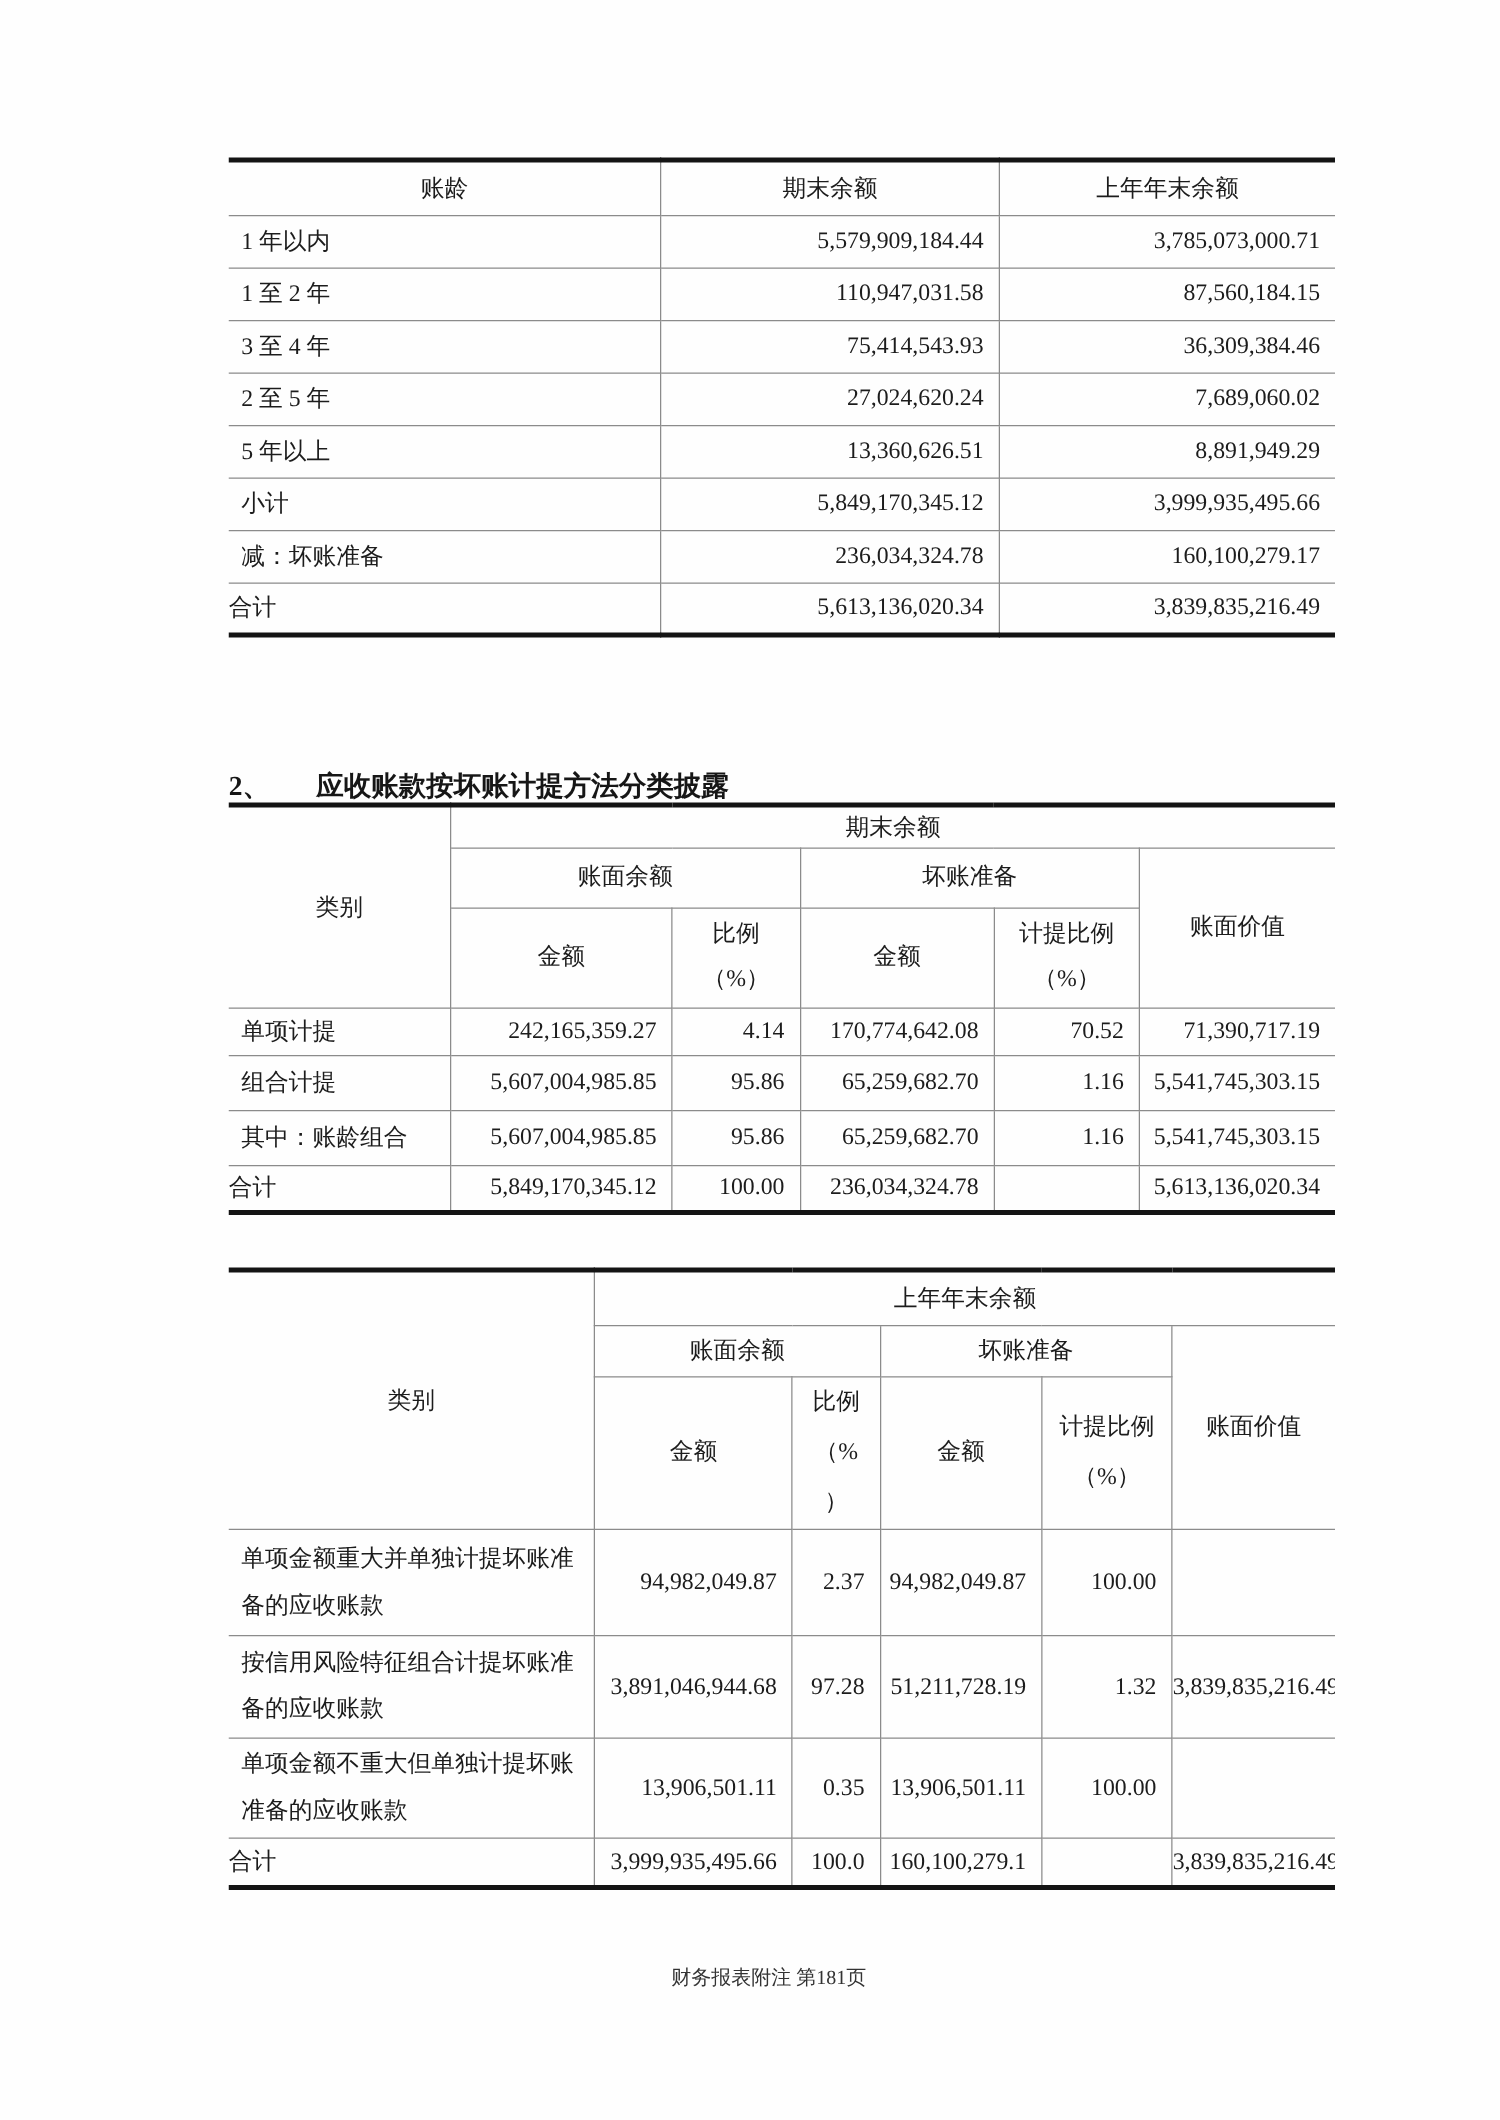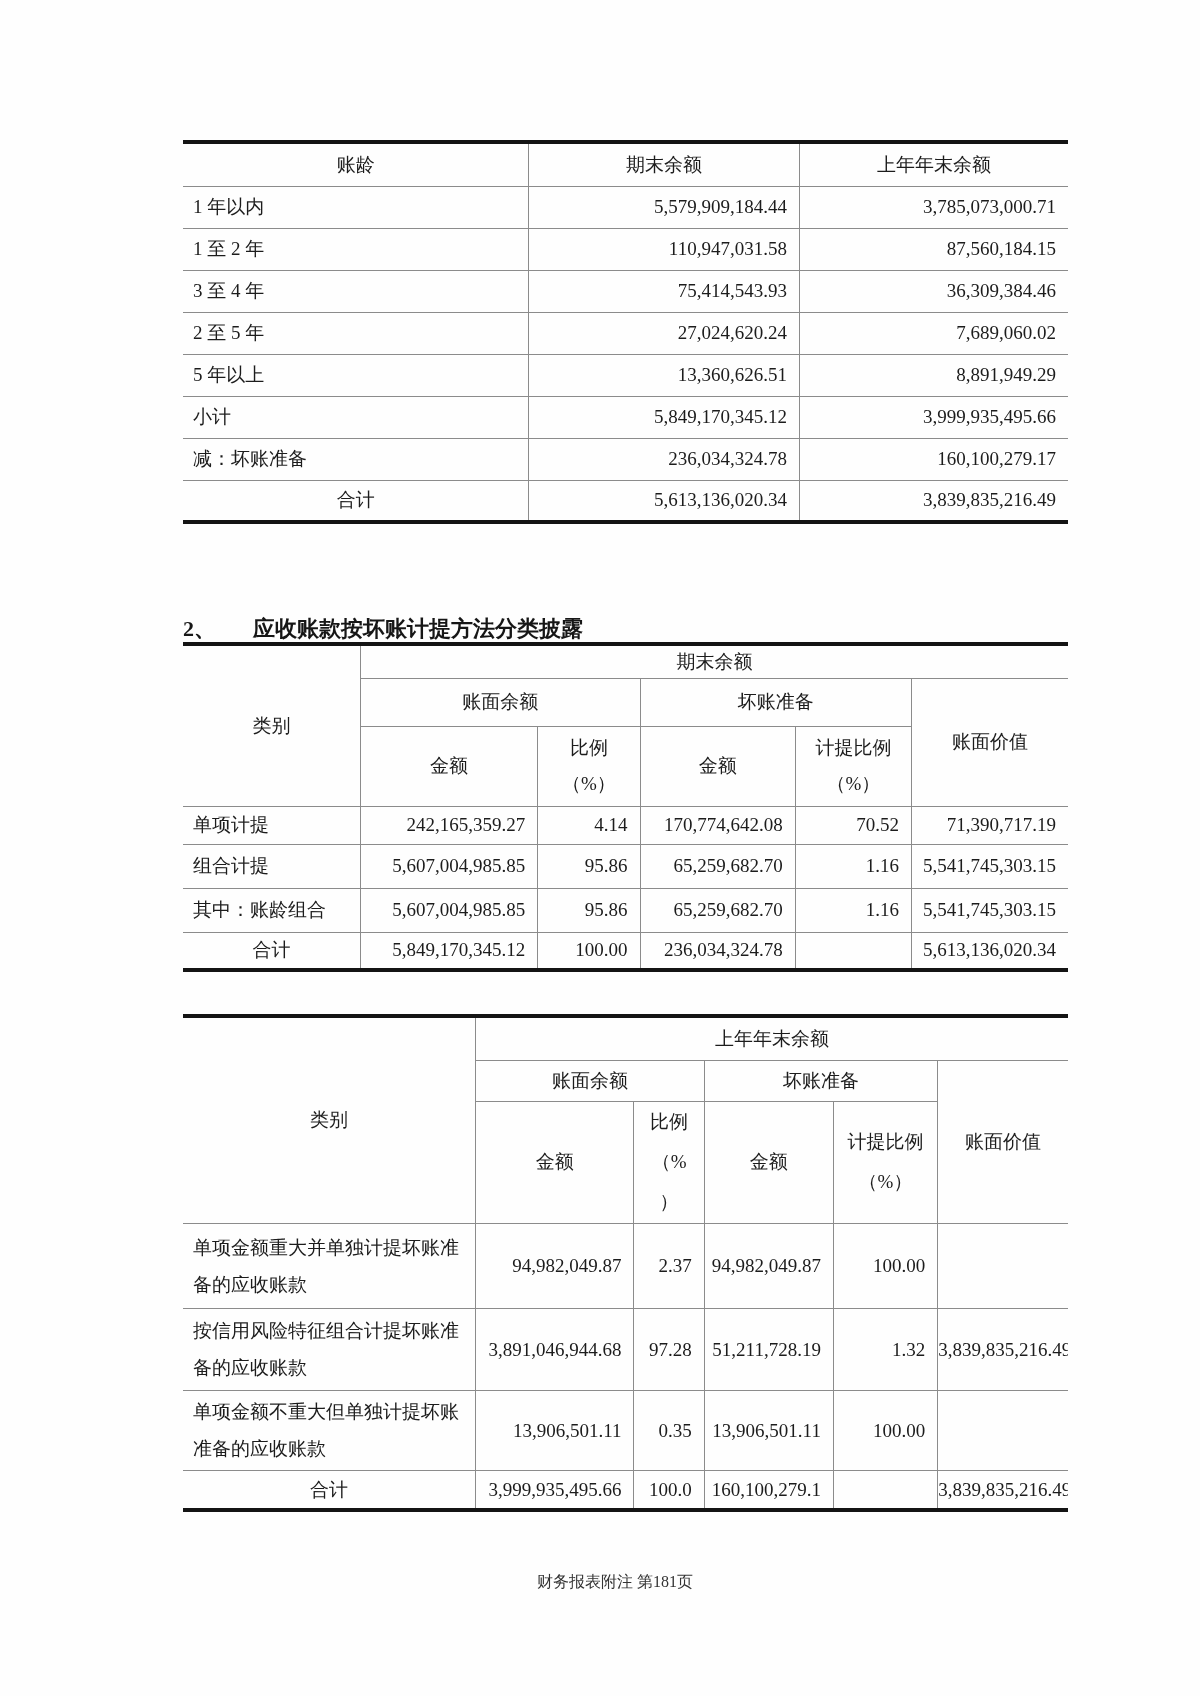--- a/index.html
+++ b/index.html
@@ -26,25 +26,25 @@
     border: 1px solid #8b8b8b;
     font-weight: normal;
     vertical-align: middle;
     overflow: hidden;
   }
   .doc-table tr > *:first-child { border-left: none; }
   .doc-table tr > *:last-child  { border-right: none; }
   .doc-table th { text-align: center; }
   .lbl { text-align: left; padding-left: 10px; padding-right: 8px; }
   .num { text-align: right; padding-right: 12px; }
-  .ctr { text-align: center; }
+  .ctr { text-align: left; }
   .pre { white-space: pre-line; margin-top: 25px; }
 
   
-  #aging-table { top: 140px; }
+  #aging-table { top: 126px; }
   #aging-table thead tr { height: 44px; }
   #aging-table tbody tr { height: 42px; }
 
   
   #ending-table { top: 642px; }
   #ending-table .hrow-a { height: 34px; }
   #ending-table .hrow-b { height: 48px; }
   #ending-table .hrow-c { height: 80px; }
   #ending-table .hrow-c th, #ending-table .hrow-b th { line-height: 36px; }
   #ending-table .r1 { height: 38px; }

